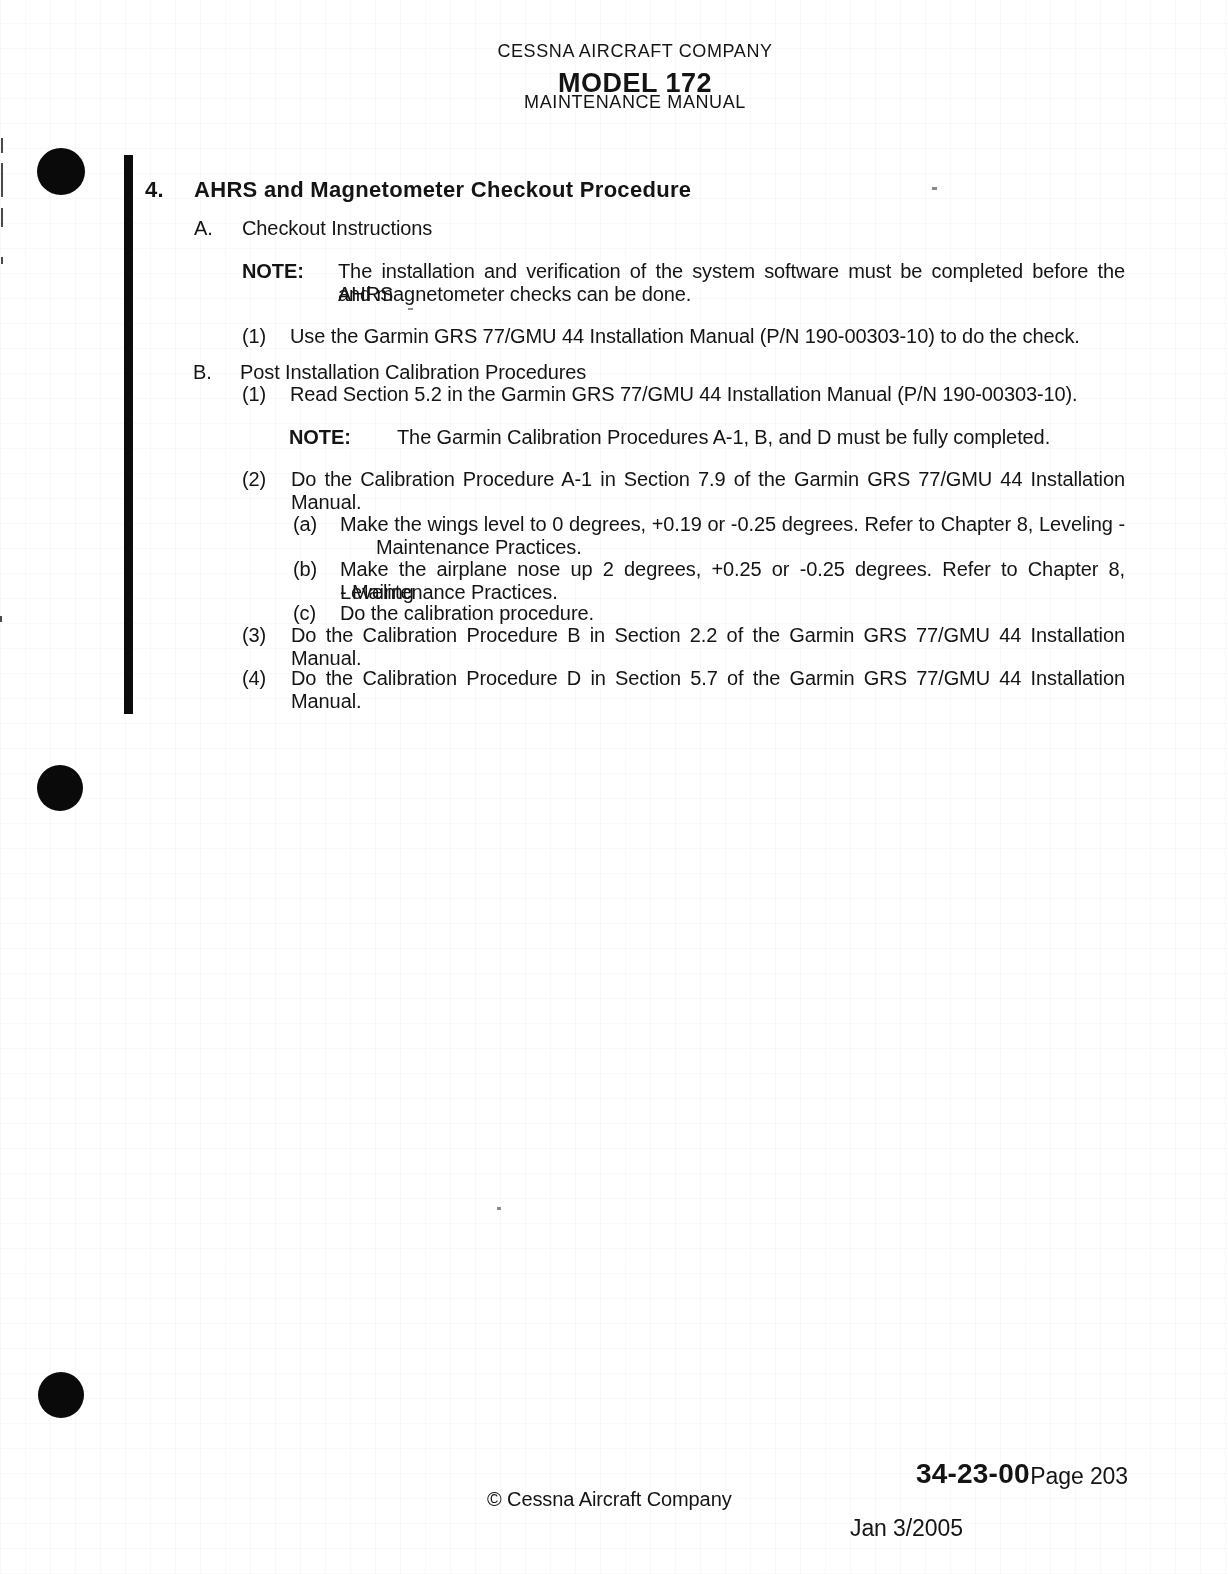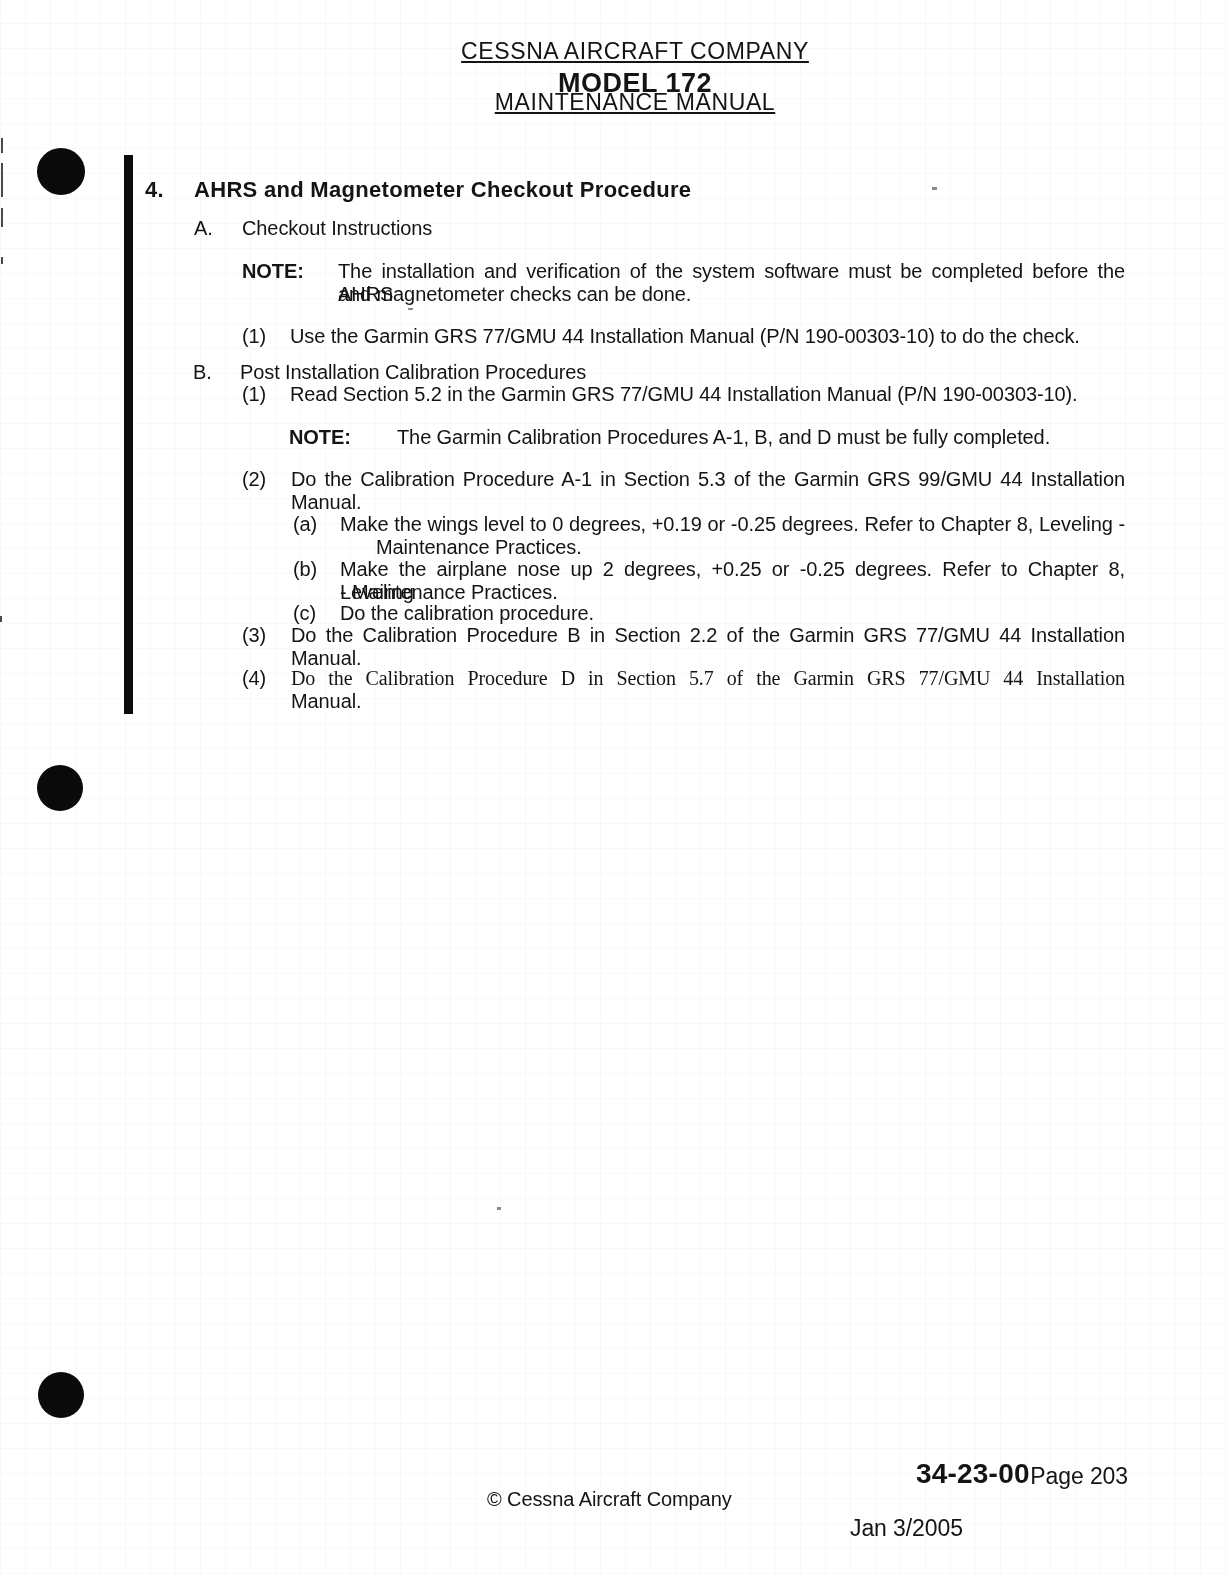--- a/index.html
+++ b/index.html
@@ -17,21 +17,21 @@
     content:"";
     position:absolute; inset:0;
     background-image:
       repeating-linear-gradient(0deg, rgba(130,130,130,0.05) 0 1px, transparent 1px 25px),
       repeating-linear-gradient(90deg, rgba(130,130,130,0.05) 0 1px, transparent 1px 25px);
     pointer-events:none;
   }
   .t { position:absolute; white-space:nowrap; font-size:20px; line-height:23px; letter-spacing:-0.1px; }
   .b { font-weight:700; }
   .just { white-space:normal; text-align:justify; text-align-last:justify; }
-  .hdr1 { font-size:23px; letter-spacing:0.6px;text-decoration:underline; }
+  .hdr1 { font-size:18px; letter-spacing:0.6px; }
   .hdr2 { font-size:27px; letter-spacing:0.5px; }
   .sec  { font-size:22px; letter-spacing:0.3px; }
   .ctr  { text-align:center; }
   .punch-hole {
     position:absolute; background:#0a0a0a; border-radius:50%;
   }
   .change-bar {
     position:absolute; left:124px; top:155px; width:9px; height:559px; background:#0c0c0c;
   }
   .tick { position:absolute; background:#4a4a4a; }
@@ -80,40 +80,40 @@
   <div class="t" style="left:193px; top:361px;">B.</div>
   <div class="t" style="left:240px; top:361px;">Post Installation Calibration Procedures</div>
 
   <div class="t" style="left:242px; top:383px;">(1)</div>
   <div class="t" style="left:290px; top:383px;">Read Section 5.2 in the Garmin GRS 77/GMU 44 Installation Manual (P/N 190-00303-10).</div>
 
   <div class="t b" style="left:289px; top:426px;">NOTE:</div>
   <div class="t" style="left:397px; top:426px;">The Garmin Calibration Procedures A-1, B, and D must be fully completed.</div>
 
   <div class="t" style="left:242px; top:468px;">(2)</div>
-  <div class="t just" style="left:291px; top:468px; width:834px;">Do the Calibration Procedure A-1 in Section 5.3 of the Garmin GRS 99/GMU 44 Installation</div>
+  <div class="t just" style="left:291px; top:468px; width:834px;">Do the Calibration Procedure A-1 in Section 7.9 of the Garmin GRS 77/GMU 44 Installation</div>
   <div class="t" style="left:291px; top:491px;">Manual.</div>
 
   <div class="t" style="left:293px; top:513px;">(a)</div>
   <div class="t just" style="left:340px; top:513px; width:785px;">Make the wings level to 0 degrees, +0.19 or -0.25 degrees. Refer to Chapter 8, Leveling -</div>
   <div class="t" style="left:340px; top:536px;margin-left:36px;">Maintenance Practices.</div>
 
   <div class="t" style="left:293px; top:558px;">(b)</div>
   <div class="t just" style="left:340px; top:558px; width:785px;">Make the airplane nose up 2 degrees, +0.25 or -0.25 degrees. Refer to Chapter 8, Leveling</div>
   <div class="t" style="left:340px; top:581px;">- Maintenance Practices.</div>
 
   <div class="t" style="left:293px; top:602px;">(c)</div>
   <div class="t" style="left:340px; top:602px;">Do the calibration procedure.</div>
 
   <div class="t" style="left:242px; top:624px;">(3)</div>
   <div class="t just" style="left:291px; top:624px; width:834px;">Do the Calibration Procedure B in Section 2.2 of the Garmin GRS 77/GMU 44 Installation</div>
   <div class="t" style="left:291px; top:647px;">Manual.</div>
 
   <div class="t" style="left:242px; top:667px;">(4)</div>
-  <div class="t just" style="left:291px; top:667px; width:834px;font-family:Liberation Serif, serif;">Do the Calibration Procedure D in Section 5.7 of the Garmin GRS 77/GMU 44 Installation</div>
+  <div class="t just" style="left:291px; top:667px; width:834px;">Do the Calibration Procedure D in Section 5.7 of the Garmin GRS 77/GMU 44 Installation</div>
   <div class="t" style="left:291px; top:690px;">Manual.</div>
 
   <div class="t" style="left:487px; top:1488px; font-size:20px;">© Cessna Aircraft Company</div>
   <div class="t ata b" style="left:900px; top:1459px;">34-23-00</div>
   <div class="t ft" style="left:850px; top:1464px; width:278px; text-align:right;">Page 203</div>
   <div class="t ft" style="left:850px; top:1516px; width:280px; text-align:left;">Jan 3/2005</div>
 
 </div>
 
 </body></html>

